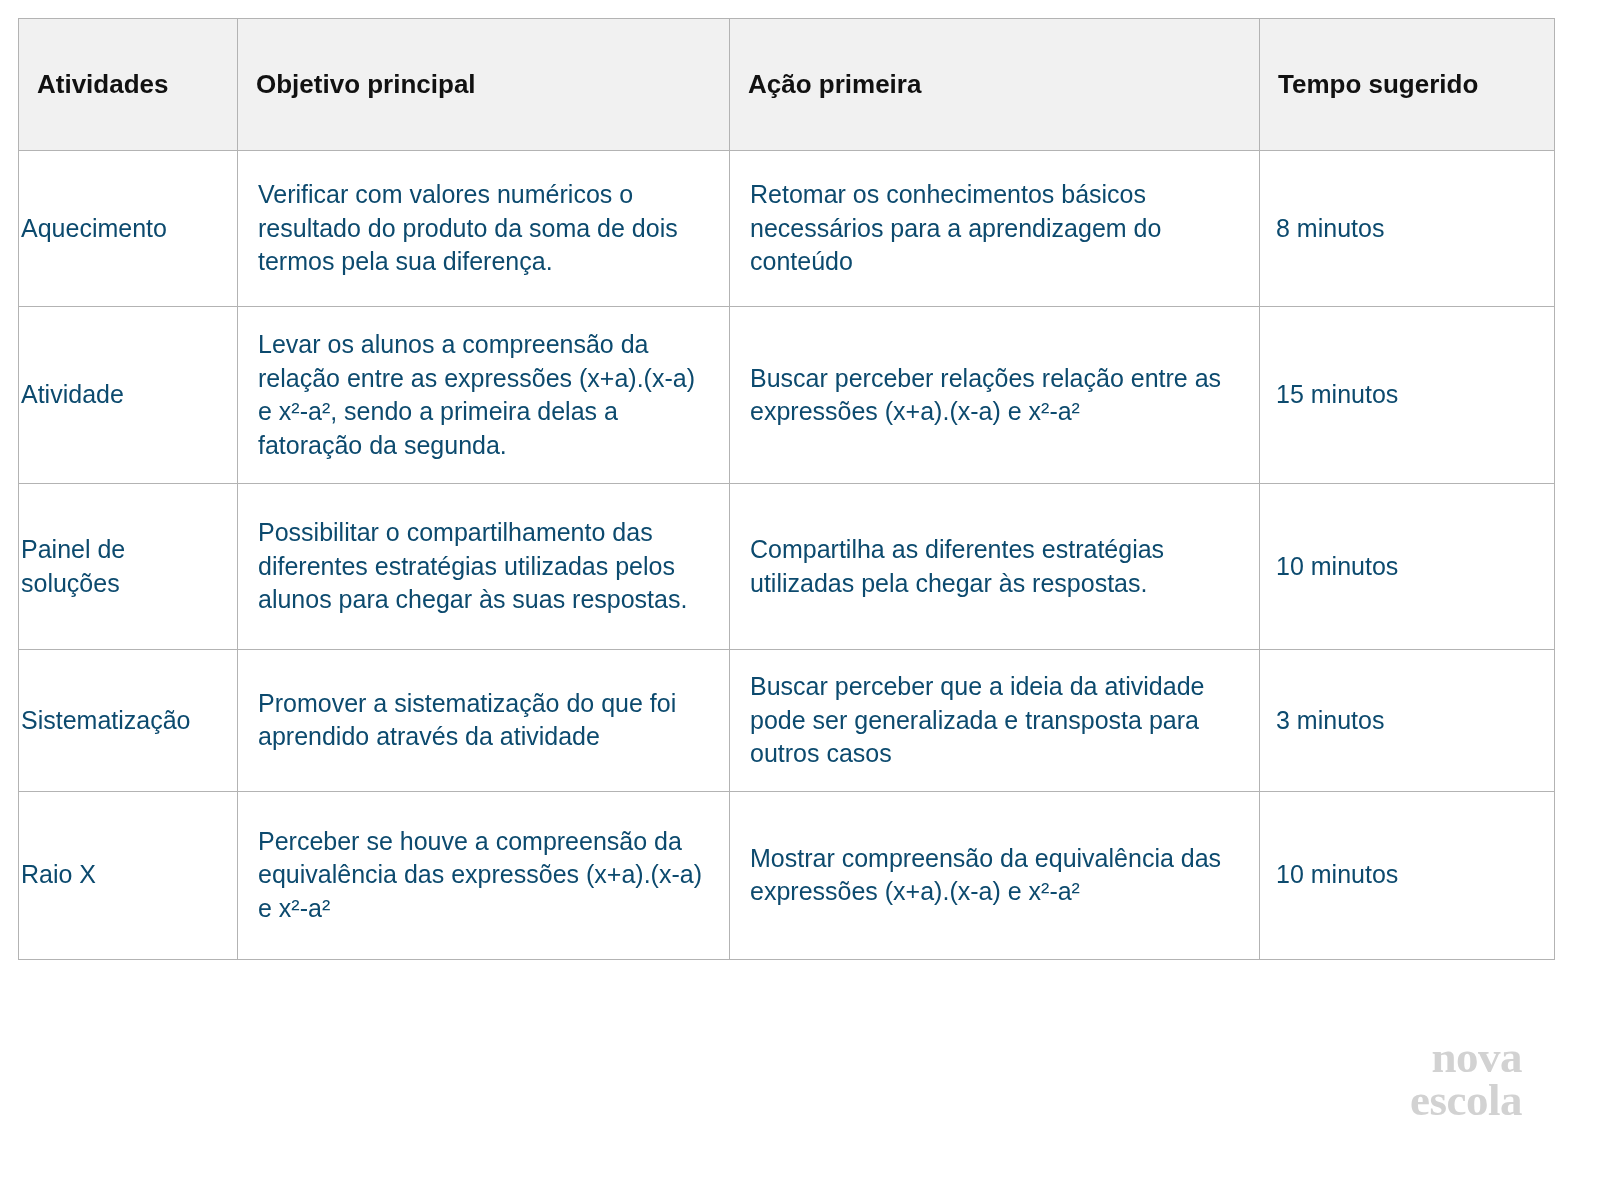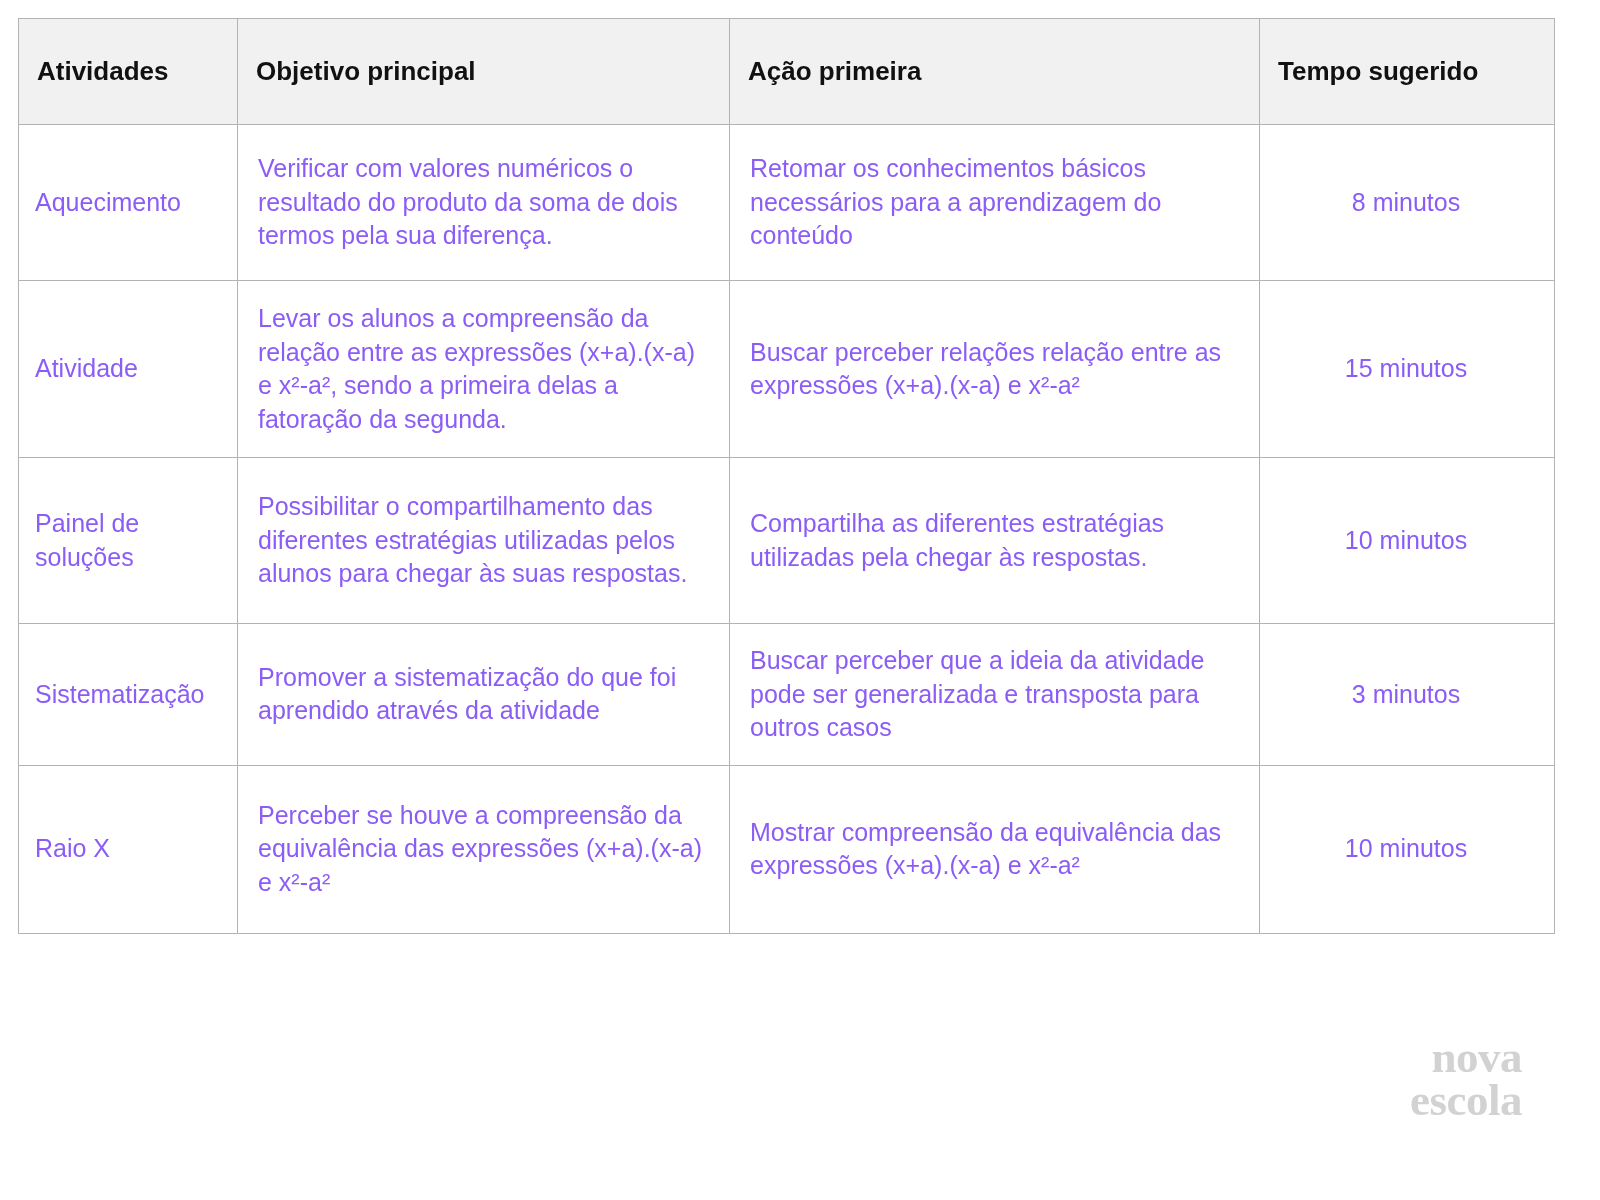--- a/index.html
+++ b/index.html
@@ -43,45 +43,44 @@
     text-align: left;
     box-sizing: border-box;
   }
 
   table.plan-table thead th {
     background: #f1f1f1;
     font-weight: bold;
     font-size: 26px;
     line-height: 1.25;
     padding: 26px 18px 26px 18px;
-    height: 106px;
+    height: 132px;
     color: #111111;
   }
 
   table.plan-table tbody td {
     font-size: 25px;
     line-height: 1.34;
     padding: 20px 18px 20px 18px;
-    color: #8b5cf6;
+    color: #0c4a6e;
     font-weight: normal;
   }
 
   table.plan-table tbody td.cell-atividade {
-    padding-left: 16px;
+    padding-left: 2px;
   }
 
   table.plan-table tbody td.cell-objetivo,
   table.plan-table tbody td.cell-acao {
     padding-left: 20px;
   }
 
   table.plan-table tbody td.cell-tempo {
     padding-left: 16px;
     white-space: nowrap;
-    text-align: center;
   }
 
   tbody tr.row-aquecimento td    { height: 156px; }
   tbody tr.row-atividade td      { height: 177px; margin-top: 20px; }
   tbody tr.row-painel td         { height: 166px; }
   tbody tr.row-sistematizacao td { height: 134px; }
   tbody tr.row-encerramento td   { height: 134px; }
   tbody tr.row-raiox td          { height: 168px; }
 
   .brand-logo {

